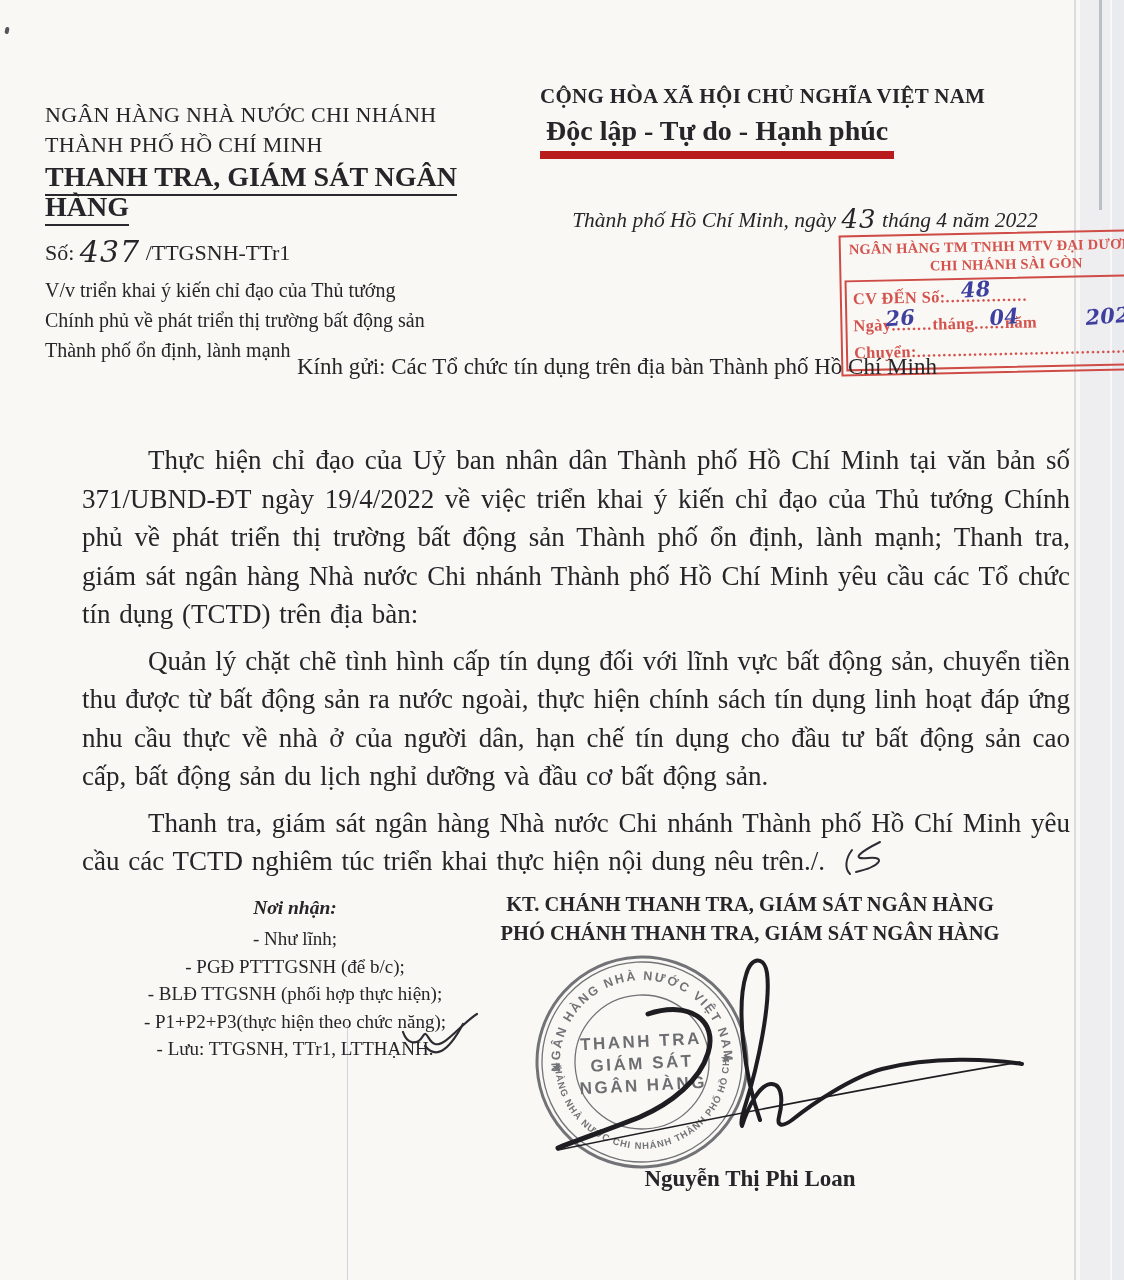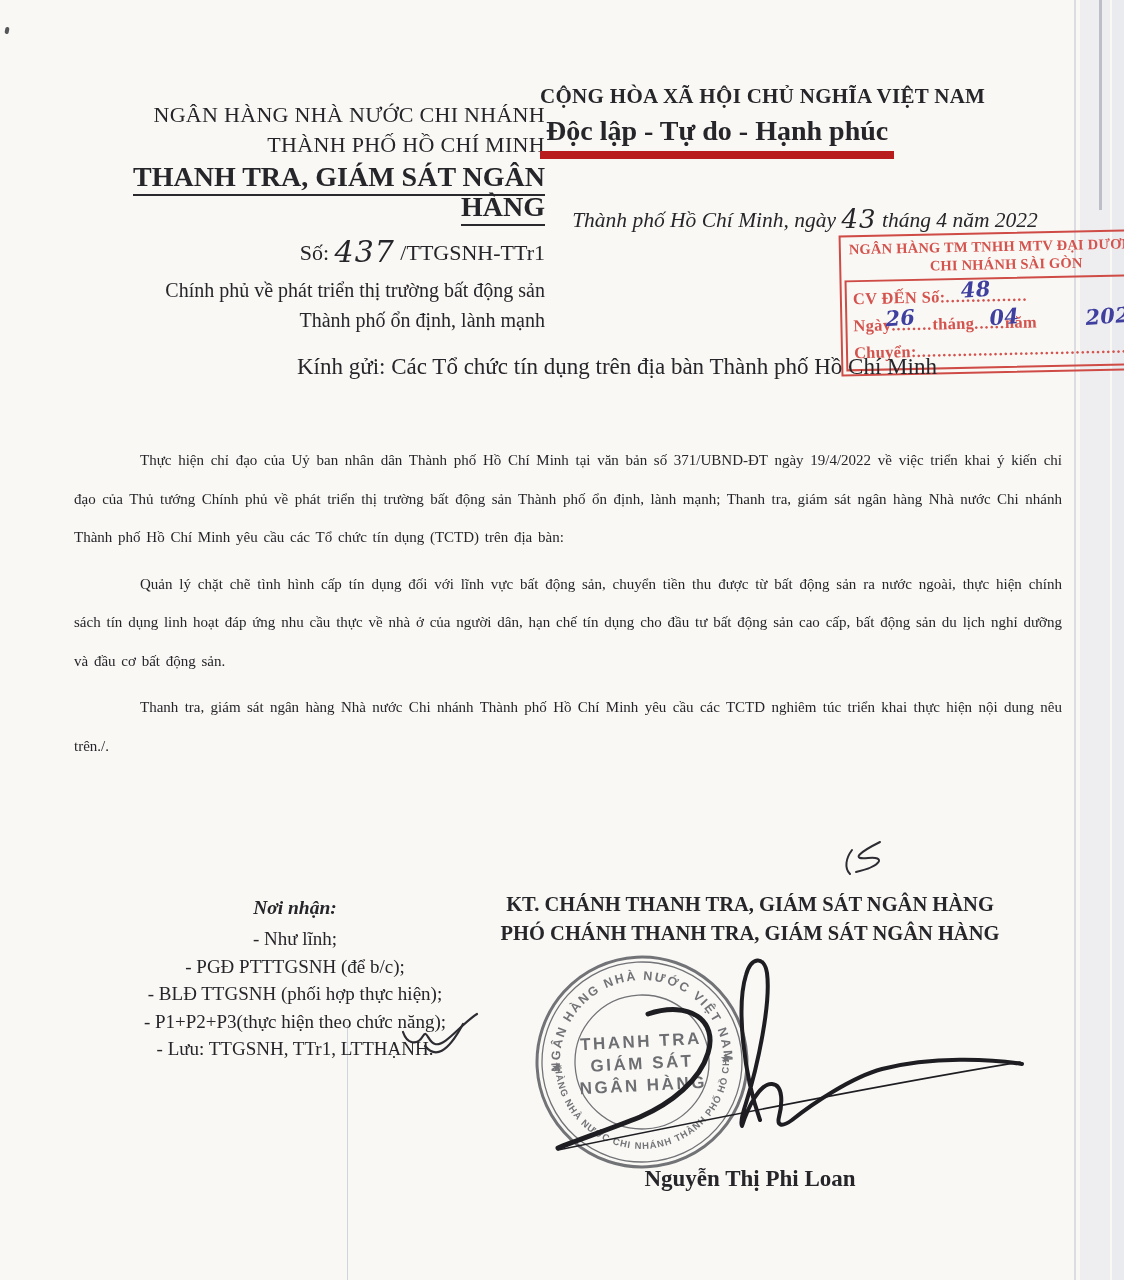--- a/index.html
+++ b/index.html
@@ -10,21 +10,21 @@
     color:#26262a;
   }
   
   .edge-band-1{position:absolute;left:1074px;top:0;width:2px;height:100%;background:rgba(150,158,190,.30);}
   .edge-band-2{position:absolute;left:1080px;top:0;width:30px;height:100%;background:rgba(195,202,225,.20);}
   .edge-band-3{position:absolute;left:1112px;top:0;width:12px;height:100%;background:rgba(200,206,228,.30);}
   .edge-dark{position:absolute;left:1099px;top:0;width:3px;height:210px;background:rgba(95,100,125,.35);}
   .fold-line{position:absolute;left:347px;top:1025px;width:1px;height:255px;background:rgba(175,182,205,.55);}
   .corner-dot{position:absolute;left:5px;top:27px;width:4px;height:7px;background:#3a3a3e;border-radius:2px;transform:rotate(12deg);opacity:.85;}
   
-  .hdr-left{position:absolute;left:45px;top:100px;width:500px;text-align:right;}
+  .hdr-left{position:absolute;left:45px;top:100px;width:500px;text-align:left;}
   .hdr-left .l1,.hdr-left .l2{font-size:22px;letter-spacing:.3px;line-height:30px;}
   .hdr-left .l3{font-size:28px;font-weight:bold;line-height:30px;margin-top:2px;}
   .hdr-left .l3 span{border-bottom:2px solid #2a2a2e;padding-bottom:2px;}
   .so-line{margin-top:10px;font-size:22px;}
   .hand-ink{font-family:"DejaVu Serif",serif;font-style:italic;font-size:30px;position:relative;top:2px;letter-spacing:1px;}
   .subject{margin-top:8px;font-size:20px;line-height:30px;}
   .hdr-right{position:absolute;left:540px;top:84px;width:530px;text-align:left;}
   .hdr-right .m1{font-size:21px;font-weight:bold;letter-spacing:.3px;}
   .hdr-right .m2{display:inline-block;font-size:28px;font-weight:bold;margin-top:6px;padding:0 6px 4px 6px;border-bottom:8px solid #b91c1c;}
   .date-line{position:absolute;left:540px;top:203px;width:530px;text-align:center;font-style:italic;font-size:21.5px;}
@@ -44,21 +44,21 @@
   .hand-blue{
     position:absolute;color:#3f3f9f;font-family:"DejaVu Serif",serif;font-style:italic;
     font-size:21px;font-weight:bold;transform:rotate(-3deg);
   }
   .cv-num{left:108px;top:-7px;}
   .day-num{left:32px;top:-7px;}
   .month-num{left:136px;top:-6px;}
   .year-num{left:232px;top:-5px;}
   
   .kinh-gui{position:absolute;left:297px;top:354px;font-size:23px;}
-  .body-text{position:absolute;left:74px;top:441px;width:988px;font-size:15px;line-height:38.5px;word-spacing:2px;}
+  .body-text{position:absolute;left:82px;top:441px;width:988px;font-size:27px;line-height:38.5px;word-spacing:2px;}
   .body-text p{margin:0 0 8px 0;text-indent:66px;text-align:justify;}
   
   .noi-nhan{position:absolute;left:85px;top:897px;width:420px;text-align:center;}
   .noi-nhan .nn-title{font-size:19.5px;font-weight:bold;font-style:italic;}
   .noi-nhan .nn-list{margin-top:6px;font-size:19px;line-height:27.5px;}
   .kt-block{position:absolute;left:440px;top:890px;width:620px;text-align:center;font-size:20.5px;font-weight:bold;line-height:29px;}
   .signer-name{position:absolute;left:440px;top:1166px;width:620px;text-align:center;font-size:23px;font-weight:bold;}
   
   .seal{position:absolute;left:533px;top:953px;opacity:.85;transform:rotate(-3deg);}
   .seal .ring-o{fill:none;stroke:#5b5c62;stroke-width:3;}
@@ -88,20 +88,21 @@
   <div class="hdr-left">
     <div class="l1">NGÂN HÀNG NHÀ NƯỚC CHI NHÁNH</div>
     <div class="l2">THÀNH PHỐ HỒ CHÍ MINH</div>
     <div class="l3"><span>THANH TRA, GIÁM SÁT NGÂN HÀNG</span></div>
     <div class="so-line">
       <span>Số:</span>
       <span class="hand-ink">437</span>
       <span>/TTGSNH-TTr1</span>
     </div>
     <div class="subject">
+      <div>V/v triển khai ý kiến chỉ đạo của Thủ tướng</div>
       <div>Chính phủ về phát triển thị trường bất động sản</div>
       <div>Thành phố ổn định, lành mạnh</div>
     </div>
   </div>
 
   <div class="hdr-right">
     <div class="m1">CỘNG HÒA XÃ HỘI CHỦ NGHĨA VIỆT NAM</div>
     <div><span class="m2">Độc lập - Tự do - Hạnh phúc</span></div>
   </div>
   <div class="date-line">

